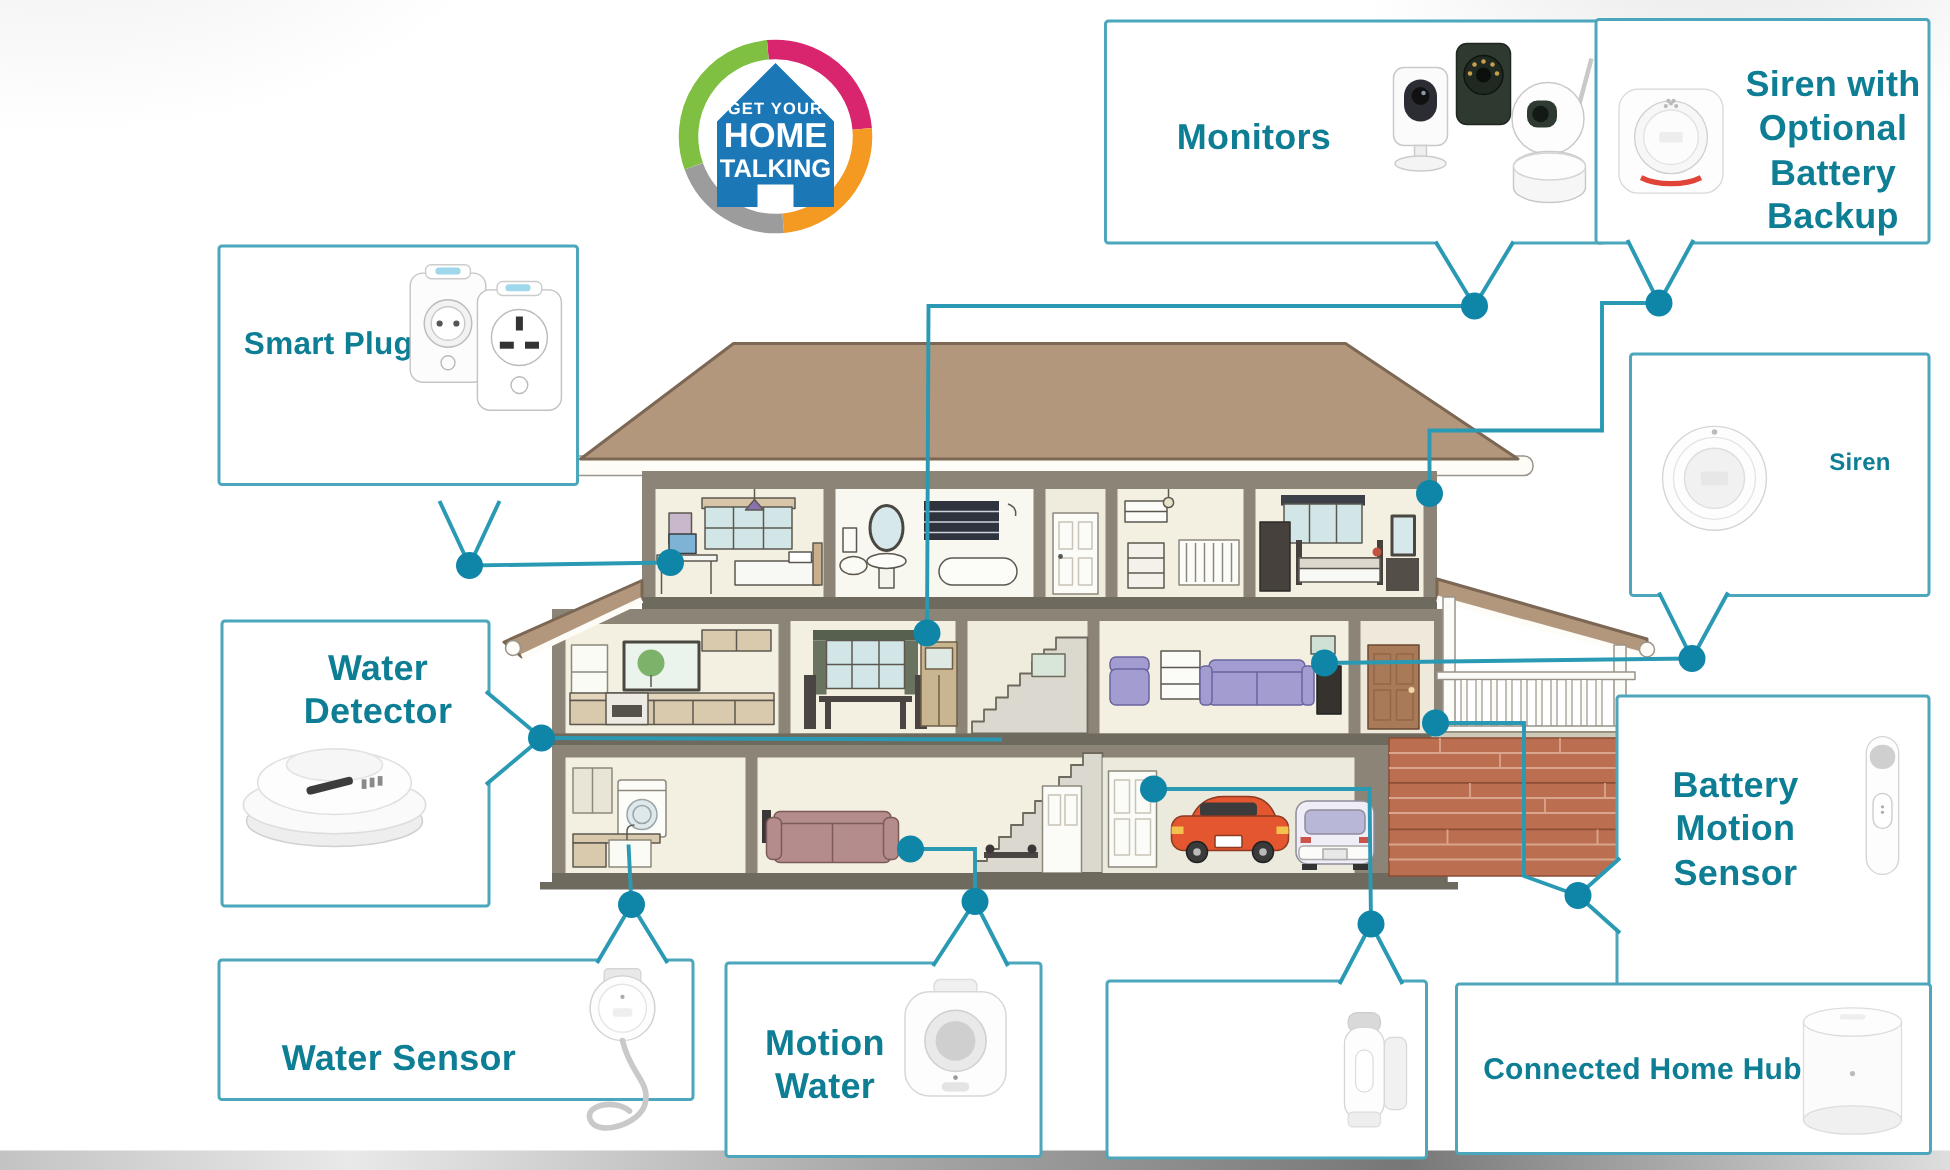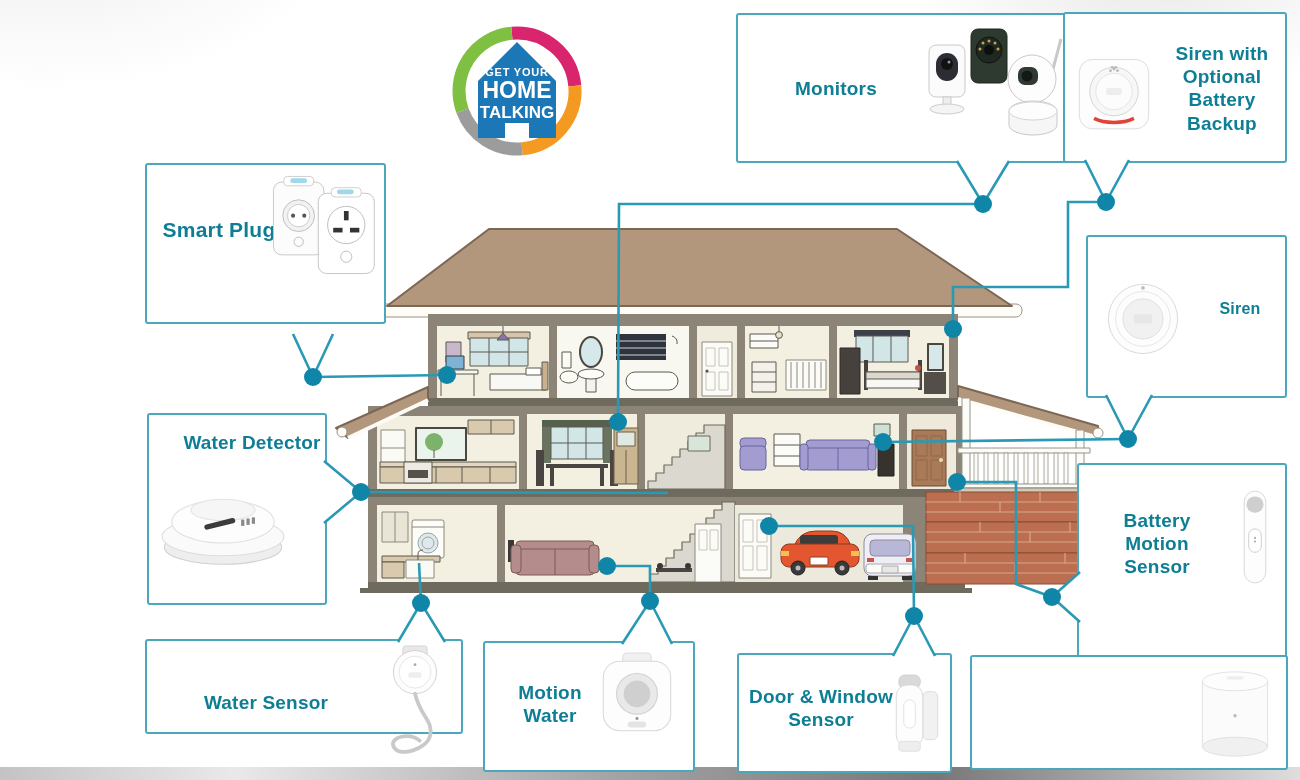--- a/index.html
+++ b/index.html
@@ -7,21 +7,21 @@
     font-family:"Liberation Sans",sans-serif;
     background:
       radial-gradient(420px 260px at 1150px -60px,#e4e4e4,rgba(255,255,255,0) 62%),
       radial-gradient(520px 300px at 40px -90px,#ececec,rgba(255,255,255,0) 60%),
       #ffffff;}
   svg{display:block}
   .layer{position:absolute;left:0;top:0}
   .house-layer{z-index:1}
   .callout{position:absolute;background:#fff;border:2px solid #4da7bc;border-radius:3px;
     box-sizing:border-box;z-index:3}
-  .co-label{position:absolute;font-weight:700;font-size:19px;line-height:1.22;
+  .co-label{position:absolute;font-weight:700;font-size:24px;line-height:1.22;
     color:#0e7e95;text-align:center;letter-spacing:.2px}
   .co-img{position:absolute}
   .overlay{z-index:6;pointer-events:none}
   .logo{position:absolute;left:450px;top:24px;width:134px;height:138px;z-index:2}
   .bottom-bar{position:absolute;left:0;bottom:0;width:1300px;height:13px;z-index:2;
     background:linear-gradient(90deg,#c3c3c3 0%,#e9e9e9 18%,#a8a8a8 45%,#777 72%,#dedede 100%)}
   
   #co-smartplug{left:145px;top:163px;width:241px;height:161px}
   #co-smartplug .co-label{left:14px;top:52px;width:116px;font-size:21px}
   #co-smartplug .co-img{right:6px;top:6px}
@@ -474,31 +474,31 @@
     <rect x="31" y="2" width="28" height="10" rx="4" fill="#f0f0f0" stroke="#dddddd"></rect>
     <rect x="12" y="10" width="66" height="68" rx="16" fill="#fdfdfd" stroke="#d8d8d8"></rect>
     <circle cx="45" cy="42" r="20" fill="#e9e9e9" stroke="#d0d0d0"></circle>
     <circle cx="45" cy="42" r="13" fill="#cfcfcf"></circle>
     <circle cx="45" cy="66" r="1.5" fill="#999999"></circle>
     <rect x="36" y="69" width="18" height="6" rx="3" fill="#e4e4e4"></rect>
   </svg>
 </div>
 
 <div class="callout" id="co-doorwindow">
-  <div class="co-label">Door &amp; Window Sensor</div>
   <svg class="co-img" width="58" height="106" viewBox="0 0 70 110">
     <rect x="42" y="28" width="18" height="58" rx="6" fill="#f1f1f1" stroke="#d8d8d8"></rect>
     <rect x="13" y="8" width="26" height="16" rx="7" fill="#d9d9d9" stroke="#cccccc"></rect>
     <rect x="10" y="20" width="32" height="74" rx="13" fill="#fdfdfd" stroke="#d5d5d5"></rect>
     <rect x="19" y="38" width="14" height="34" rx="7" fill="#ffffff" stroke="#dddddd"></rect>
     <rect x="13" y="88" width="26" height="12" rx="4" fill="#eeeeee" stroke="#dddddd"></rect>
   </svg>
 </div>
 
 <div class="callout" id="co-hub">
+  <div class="co-label">Connected Home Hub</div>
   <svg class="co-img" width="86" height="106" viewBox="0 0 100 112">
     <rect x="12" y="18" width="76" height="76" fill="#fbfbfb" stroke="#dddddd"></rect>
     <ellipse cx="50" cy="94" rx="38" ry="11" fill="#f0f0f0" stroke="#dddddd"></ellipse>
     <ellipse cx="50" cy="18" rx="38" ry="11" fill="#fdfdfd" stroke="#dddddd"></ellipse>
     <circle cx="50" cy="58" r="2" fill="#bbbbbb"></circle>
     <rect x="40" y="12" width="20" height="4" rx="2" fill="#eeeeee"></rect>
   </svg>
 </div>
 
 <svg class="layer overlay" width="1300" height="780" viewBox="0 0 1300 780">

